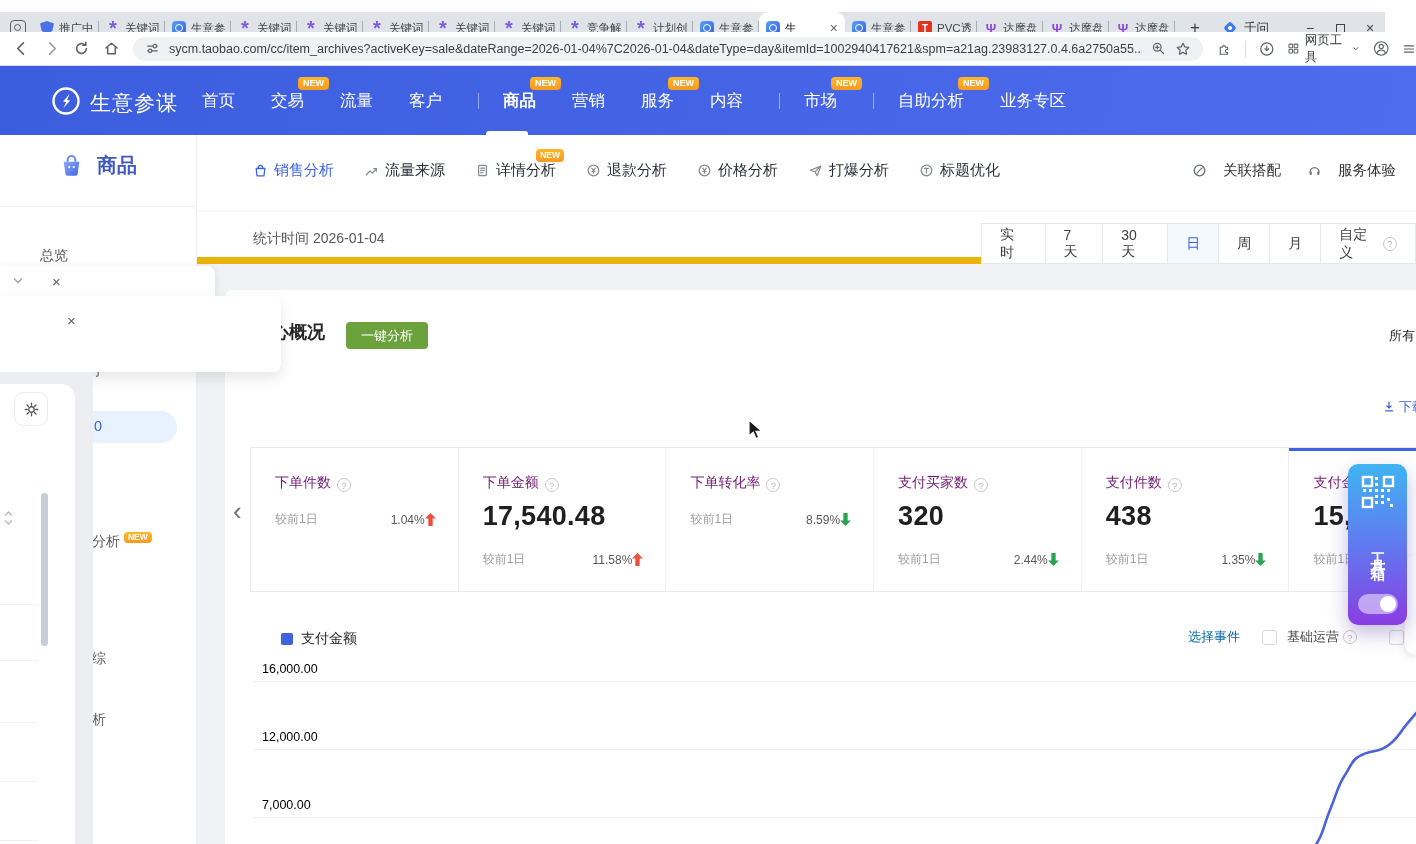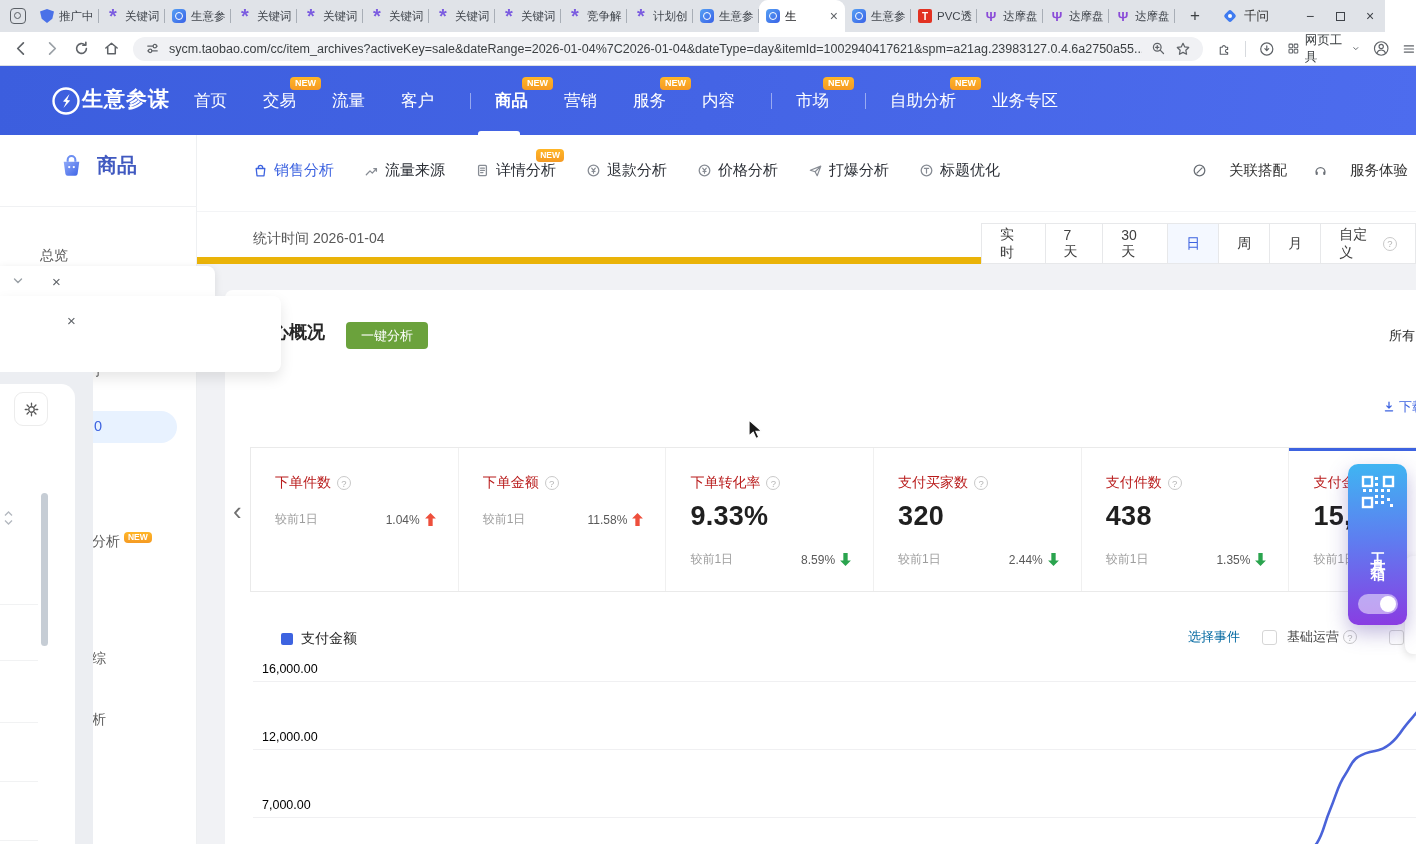--- a/index.html
+++ b/index.html
@@ -1,20 +1,20 @@
 <!DOCTYPE html>
 <html><head>
 <meta charset="utf-8">
 <style>
 *{margin:0;padding:0;box-sizing:border-box}
 html,body{width:1416px;height:844px;overflow:hidden}
 body{position:relative;font-family:"Liberation Sans","DejaVu Sans",sans-serif;background:#fff;color:#262626}
 svg{display:block}
 
-#tabbar{position:absolute;left:0;top:0;width:1385px;height:32px;background:#e0e3e8;display:flex;align-items:center;z-index:20}
+#tabbar{position:absolute;left:0;top:12px;width:1385px;height:32px;background:#e0e3e8;display:flex;align-items:center;z-index:20}
 #tabsearch{width:16px;height:16px;border:1.6px solid #5b6066;border-radius:4px;margin:0 7px 0 10px;position:relative;flex:none}
 #tabsearch::after{content:"";position:absolute;left:3px;top:3px;width:5px;height:5px;border:1.4px solid #5b6066;border-radius:50%}
 #tabs{display:flex;align-items:center;height:32px}
 .tab{position:relative;width:66px;height:32px;display:flex;align-items:center;gap:5px;padding:0 4px 0 7px;font-size:11.5px;color:#41464d}
 .tab::after{content:"";position:absolute;right:0;top:9px;width:1px;height:14px;background:#a8aeb6}
 .tab.active{background:#fff;border-radius:9px 9px 0 0;width:86px;color:#202124}
 .tab.active::after{display:none}
 .tab .lbl{flex:1;white-space:nowrap;overflow:hidden}
 .tclose{display:none;font-size:14px;color:#5f6368;padding-right:3px}
 .tab.active .tclose{display:block}
@@ -34,21 +34,21 @@
 
 #toolbar{position:absolute;top:32px;left:0;width:1416px;height:34px;background:#fff;border-bottom:1px solid #dcdfe3;display:flex;align-items:center;z-index:20}
 .navbtn{margin-left:13px;color:#5f6368;flex:none}
 #urlbar{margin-left:13px;width:1070px;height:24px;background:#f0f1f4;border-radius:13px;display:flex;align-items:center;padding:0 12px;gap:9px;flex:none}
 #urltext{font-size:12.5px;color:#3c4043;flex:1;white-space:nowrap;overflow:hidden}
 #tbicons{display:flex;align-items:center;gap:13px;margin-left:14px;color:#5f6368}
 .vsep{width:1px;height:16px;background:#d7dade}
 
 #bluenav{position:absolute;top:66px;left:0;width:1416px;height:69px;z-index:10;background:linear-gradient(100deg,#3c5ede 0%,#4464e5 50%,#4d6cee 100%);display:flex;align-items:center;color:#fff;overflow:hidden}
 #bluenav::before{content:"";position:absolute;right:60px;top:10px;width:620px;height:120px;background:radial-gradient(ellipse 340px 60px at 60% 80%,rgba(255,255,255,.22),rgba(255,255,255,0) 65%)}
-#brand{display:flex;align-items:flex-start;gap:0;margin-left:50px;font-size:21px;font-weight:bold;letter-spacing:1px;flex:none}
+#brand{display:flex;align-items:flex-end;gap:8px;margin-left:50px;font-size:21px;font-weight:normal;letter-spacing:1px;flex:none}
 #navitems{display:flex;align-items:center;margin-left:24px;font-size:16.5px}
 .nitem{position:relative;height:69px;display:flex;align-items:center;margin-right:36px;white-space:nowrap}
 .nitem.divided::before{content:"";width:1px;height:16px;background:rgba(255,255,255,.45);margin-right:24px}
 .nitem.active .ntext{font-weight:bold}
 .nitem.active::after{content:"";position:absolute;bottom:0;left:calc(50% - 21px);width:42px;height:4px;background:#fff;border-radius:3px 3px 0 0}
 .nbadge{position:absolute;top:11px;right:-25px;background:linear-gradient(180deg,#ffb627,#f59a23);color:#fff;font-size:9px;font-weight:bold;padding:2px 5px;border-radius:4px;line-height:1;z-index:2}
 .nbadge:empty{display:none}
 
 #sidebar{position:absolute;left:0;top:135px;width:197px;height:709px;background:#fff;border-right:1px solid #eef0f2;z-index:1}
 #sbhead{position:absolute;left:58px;top:17px;display:flex;gap:12px;align-items:center}
@@ -60,21 +60,21 @@
 .minibadge{display:inline-block;background:linear-gradient(180deg,#ffb627,#f59a23);color:#fff;font-size:8.5px;font-weight:bold;padding:1.5px 4px;border-radius:4px;transform:translateY(-6px);line-height:1}
 
 #subnav{position:absolute;left:197px;top:135px;width:1219px;height:76px;background:#fff;z-index:2}
 #subtabs{position:absolute;left:56px;top:26px;display:flex;gap:30px;align-items:center}
 .stab{display:flex;gap:6px;align-items:center;font-size:15px;color:#2b2f36;position:relative;white-space:nowrap}
 .stab svg{color:#878c94}
 .stab.active{color:#3d63e0}
 .stab.active svg{color:#3d63e0}
 .nbadge2{position:absolute;top:-12px;right:-8px;background:linear-gradient(180deg,#ffb627,#f59a23);color:#fff;font-size:8.5px;font-weight:bold;padding:2px 4px;border-radius:4px;line-height:1}
 #subright{position:absolute;left:995px;top:26px;display:flex;gap:26px;align-items:center;font-size:14.5px;color:#333}
-.srlink{display:flex;gap:22px;align-items:center;white-space:nowrap}
+.srlink{display:flex;gap:16px;align-items:center;white-space:nowrap}
 .srlink svg{color:#6b7077}
 
 #datebar{position:absolute;left:197px;top:211px;width:1219px;height:53px;background:#fff;border-top:1px solid #f3f4f6;border-bottom:7px solid #eab308;z-index:2}
 #stattime{position:absolute;left:56px;top:18px;font-size:14px;color:#595959}
 #datebtns{position:absolute;left:785px;top:11px;display:flex}
 .dbtn{height:41px;padding:0 18px;display:flex;align-items:center;gap:5px;border:1px solid #e7e8ea;margin-left:-1px;font-size:14px;color:#404040;background:#fff}
 .dbtn.active{color:#3d63e0;background:#f4f8ff}
 .help{width:14px;height:14px;border:1px solid #c9c9c9;border-radius:50%;color:#b5b5b5;font-size:9.5px;display:inline-flex;align-items:center;justify-content:center;flex:none}
 .help::before{content:"?"}
 .dbtn .help{display:none}
@@ -84,25 +84,25 @@
 #card{position:absolute;left:225px;top:290px;width:1191px;height:554px;background:#fff;border-radius:8px 0 0 0;z-index:2}
 #coretitle{position:absolute;left:28px;top:30px;font-size:18px;font-weight:bold;color:#262626}
 #analyzebtn{position:absolute;left:121px;top:32px;width:82px;height:27px;background:#6ba23c;border-radius:4px;color:#fff;font-size:13px;display:flex;align-items:center;justify-content:center}
 #coredesc{position:absolute;left:216px;top:37px;width:935px;font-size:13px;color:#8e8e8e;white-space:nowrap;overflow:hidden}
 #coremore{position:absolute;left:1164px;top:37px;font-size:13px;color:#262626;white-space:nowrap}
 #dllink{position:absolute;left:1158px;top:108px;display:flex;gap:4px;align-items:center;font-size:13px;color:#3d63e0;white-space:nowrap}
 #prevbtn{position:absolute;left:8px;top:208px;font-size:26px;color:#707070;line-height:1}
 .cards{position:absolute;left:25px;top:157px;width:1250px;height:145px;display:flex;border:1px solid #eaeaea}
 .mcard{width:207.7px;flex:none;border-right:1px solid #f0f0f0;padding:26px 22px 0 24px;position:relative;background:#fff}
 .mcard.selected{border-top:3px solid #3d63e0;padding-top:23px}
-.mlabel{font-size:14px;color:#b91c1c;display:flex;gap:6px;align-items:center;white-space:nowrap}
+.mlabel{font-size:14px;color:#701a75;display:flex;gap:6px;align-items:flex-end;white-space:nowrap}
 .mvalue{margin-top:9px;font-size:27px;font-weight:bold;color:#1f1f1f;letter-spacing:.3px;white-space:nowrap}
 .mfoot{margin-top:19px;display:flex;justify-content:space-between;align-items:center;font-size:12px}
 .cmp{color:#9d9d9d}
-.chg{display:flex;gap:5px;align-items:flex-start;color:#595959}
+.chg{display:flex;align-items:flex-start;color:#595959}
 .arrow{width:11px;height:13px}
 .t-up .arrow{fill:#ee4f3c}
 .t-down .arrow{fill:#2aa44e;transform:rotate(180deg)}
 
 #legend{position:absolute;left:56px;top:340px;display:flex;gap:8px;align-items:center;font-size:14px;color:#262626}
 #legendsq{width:12px;height:12px;background:#3d63e0;border-radius:2px}
 #ctrls{position:absolute;left:963px;top:338px;display:flex;align-items:center;font-size:13px}
 #sel-event{color:#0369a1}
 .cbox{width:15px;height:15px;border:1px solid #d6d6d6;border-radius:3px;background:#fff;flex:none}
 #cb1{margin-left:22px}
@@ -570,37 +570,37 @@
             </svg>
           </span>
         </div>
       </div>
 
       <div class="mcard t-up">
         <div class="mlabel">
           <span>下单金额</span>
           <span class="help"></span>
         </div>
+        <div class="mvalue">17,540.48</div>
         <div class="mfoot">
           <span class="cmp">较前1日</span>
           <span class="chg">
             <span>11.58%</span>
             <svg class="arrow" viewBox="0 0 10 12">
               <path d="M5 0 L10 5 H7 V12 H3 V5 H0 Z"></path>
             </svg>
           </span>
         </div>
       </div>
 
       <div class="mcard t-down">
         <div class="mlabel">
           <span>下单转化率</span>
           <span class="help"></span>
         </div>
-        <div class="mvalue">9.33%</div>
         <div class="mfoot">
           <span class="cmp">较前1日</span>
           <span class="chg">
             <span>8.59%</span>
             <svg class="arrow" viewBox="0 0 10 12">
               <path d="M5 0 L10 5 H7 V12 H3 V5 H0 Z"></path>
             </svg>
           </span>
         </div>
       </div>

